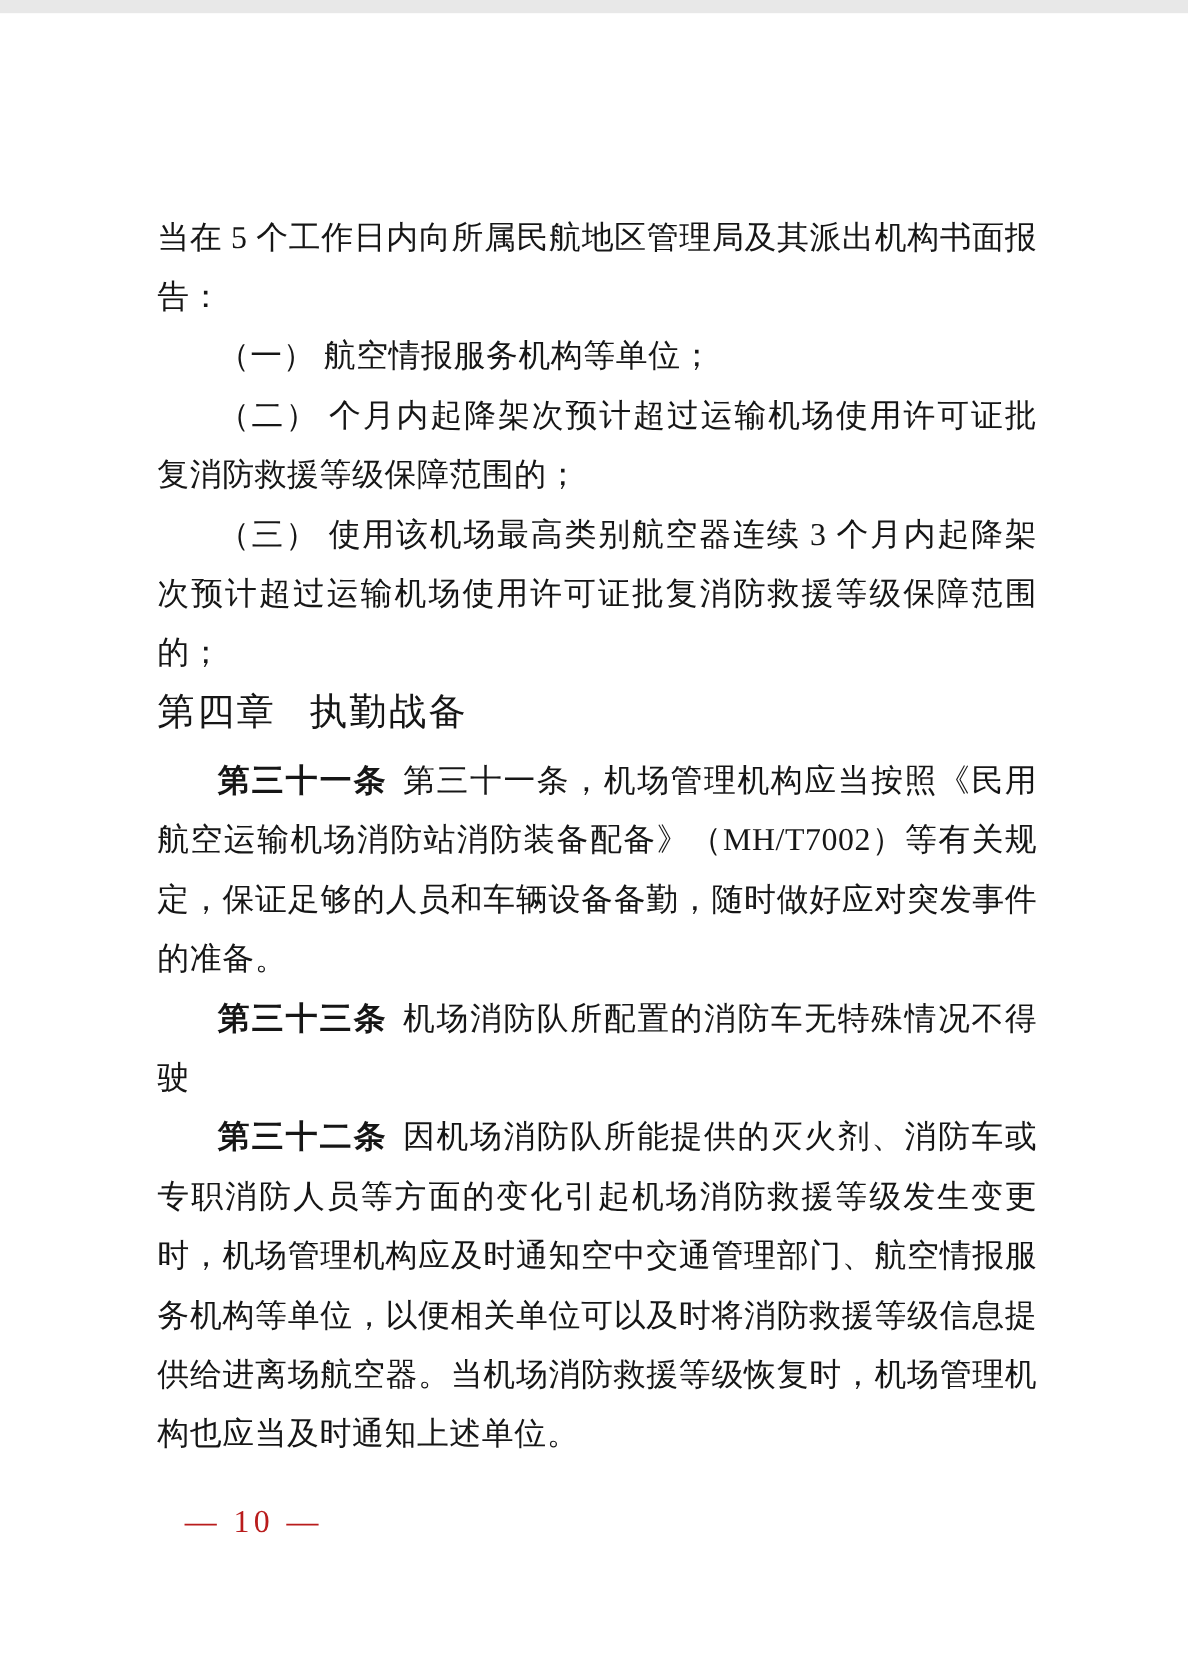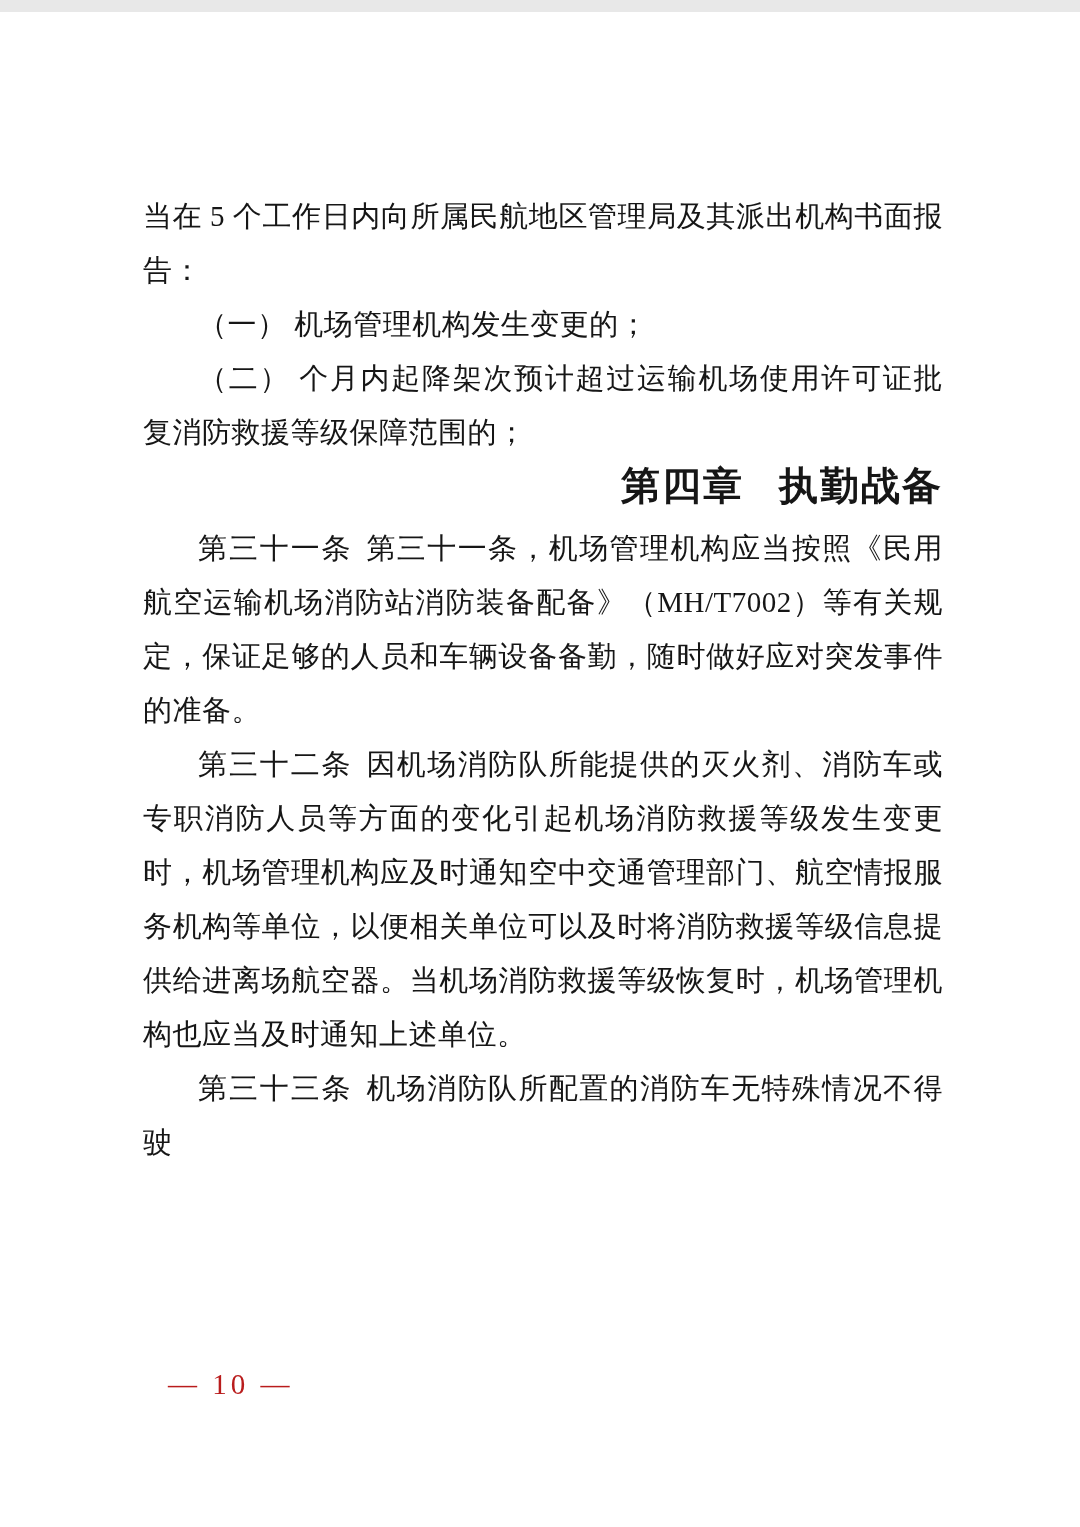--- a/index.html
+++ b/index.html
@@ -30,32 +30,32 @@
   }
   p.para {
     margin: 0;
     text-indent: 55px;
   }
   p.no-indent {
     text-indent: 0;
   }
   .chapter {
     margin: 0 0 8px 0;
-    text-align: right;
-    font-weight: bold;
-    font-size: 39px;
+    text-align: left;
+    font-weight: normal;
+    font-size: 34px;
     line-height: 54px;
     text-indent: 0;
     letter-spacing: 2px;
   }
   .chapter-title {
     margin-left: 0.9em;
   }
   .lead {
-    font-weight: normal;
+    font-weight: bold;
     margin-right: 14px;
     letter-spacing: 1px;
   }
   .pagenum {
     position: absolute;
     left: 168px;
     top: 1352px;
     font-size: 29px;
     line-height: 40px;
     letter-spacing: 4px;
@@ -63,38 +63,39 @@
   }
 </style>
 </head>
 <body>
 
 <div class="page">
   <div class="content">
 
     <p class="para no-indent">当在 5 个工作日内向所属民航地区管理局及其派出机构书面报告：</p>
 
-    <p class="para">（一） 机场管理机构发生变更的；</p>
+    <p class="para">（一） 航空情报服务机构等单位；</p>
 
     <p class="para">（二） 个月内起降架次预计超过运输机场使用许可证批复消防救援等级保障范围的；</p>
 
+    <p class="para">（三） 使用该机场最高类别航空器连续 3 个月内起降架次预计超过运输机场使用许可证批复消防救援等级保障范围的；</p>
 
 
     <h2 class="chapter">
       <span class="chapter-number">第四章</span><span class="chapter-title">执勤战备</span>
     </h2>
 
     <p class="para">
       <span class="lead">第三十一条</span><span>第三十一条，机场管理机构应当按照《民用航空运输机场消防站消防装备配备》（MH/T7002）等有关规定，保证足够的人员和车辆设备备勤，随时做好应对突发事件的准备。</span>
     </p>
 
     <p class="para">
-      <span class="lead">第三十二条</span><span>因机场消防队所能提供的灭火剂、消防车或专职消防人员等方面的变化引起机场消防救援等级发生变更时，机场管理机构应及时通知空中交通管理部门、航空情报服务机构等单位，以便相关单位可以及时将消防救援等级信息提供给进离场航空器。当机场消防救援等级恢复时，机场管理机构也应当及时通知上述单位。</span>
+      <span class="lead">第三十三条</span><span>机场消防队所配置的消防车无特殊情况不得驶</span>
     </p>
 
     <p class="para">
-      <span class="lead">第三十三条</span><span>机场消防队所配置的消防车无特殊情况不得驶</span>
+      <span class="lead">第三十二条</span><span>因机场消防队所能提供的灭火剂、消防车或专职消防人员等方面的变化引起机场消防救援等级发生变更时，机场管理机构应及时通知空中交通管理部门、航空情报服务机构等单位，以便相关单位可以及时将消防救援等级信息提供给进离场航空器。当机场消防救援等级恢复时，机场管理机构也应当及时通知上述单位。</span>
     </p>
 
   </div>
 
   <div class="pagenum">— 10 —</div>
 </div>
 
 </body></html>

